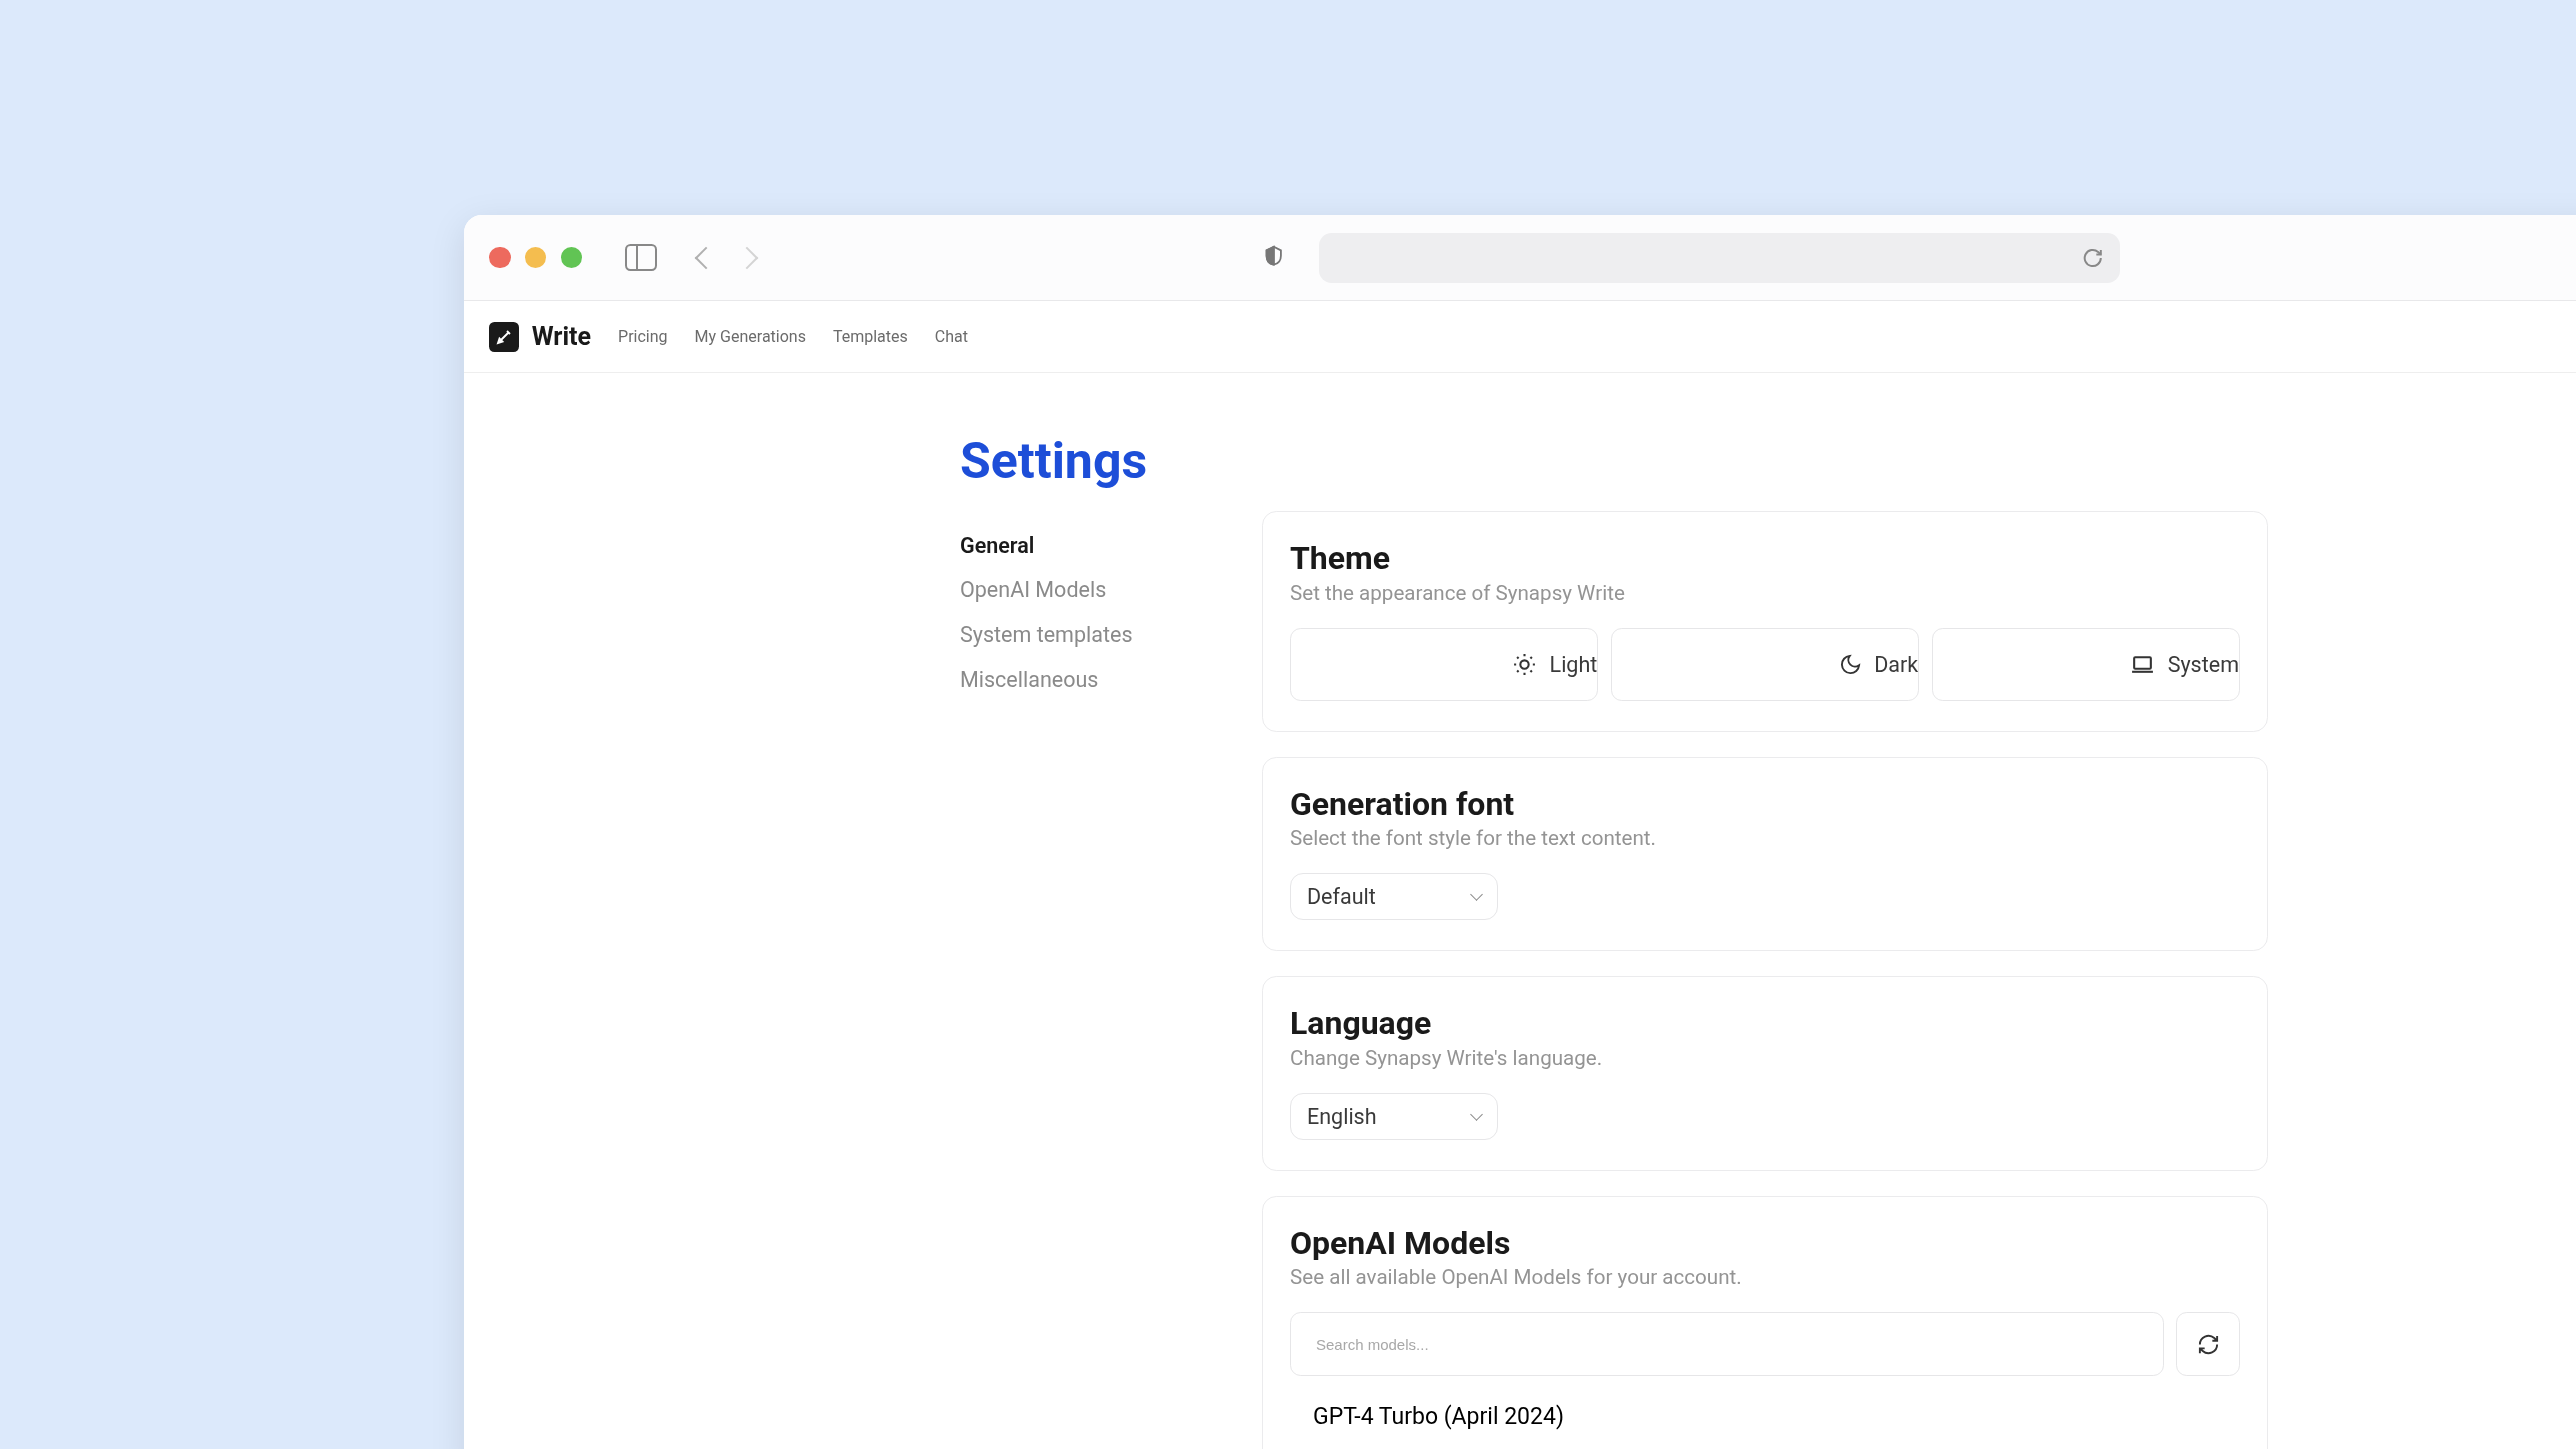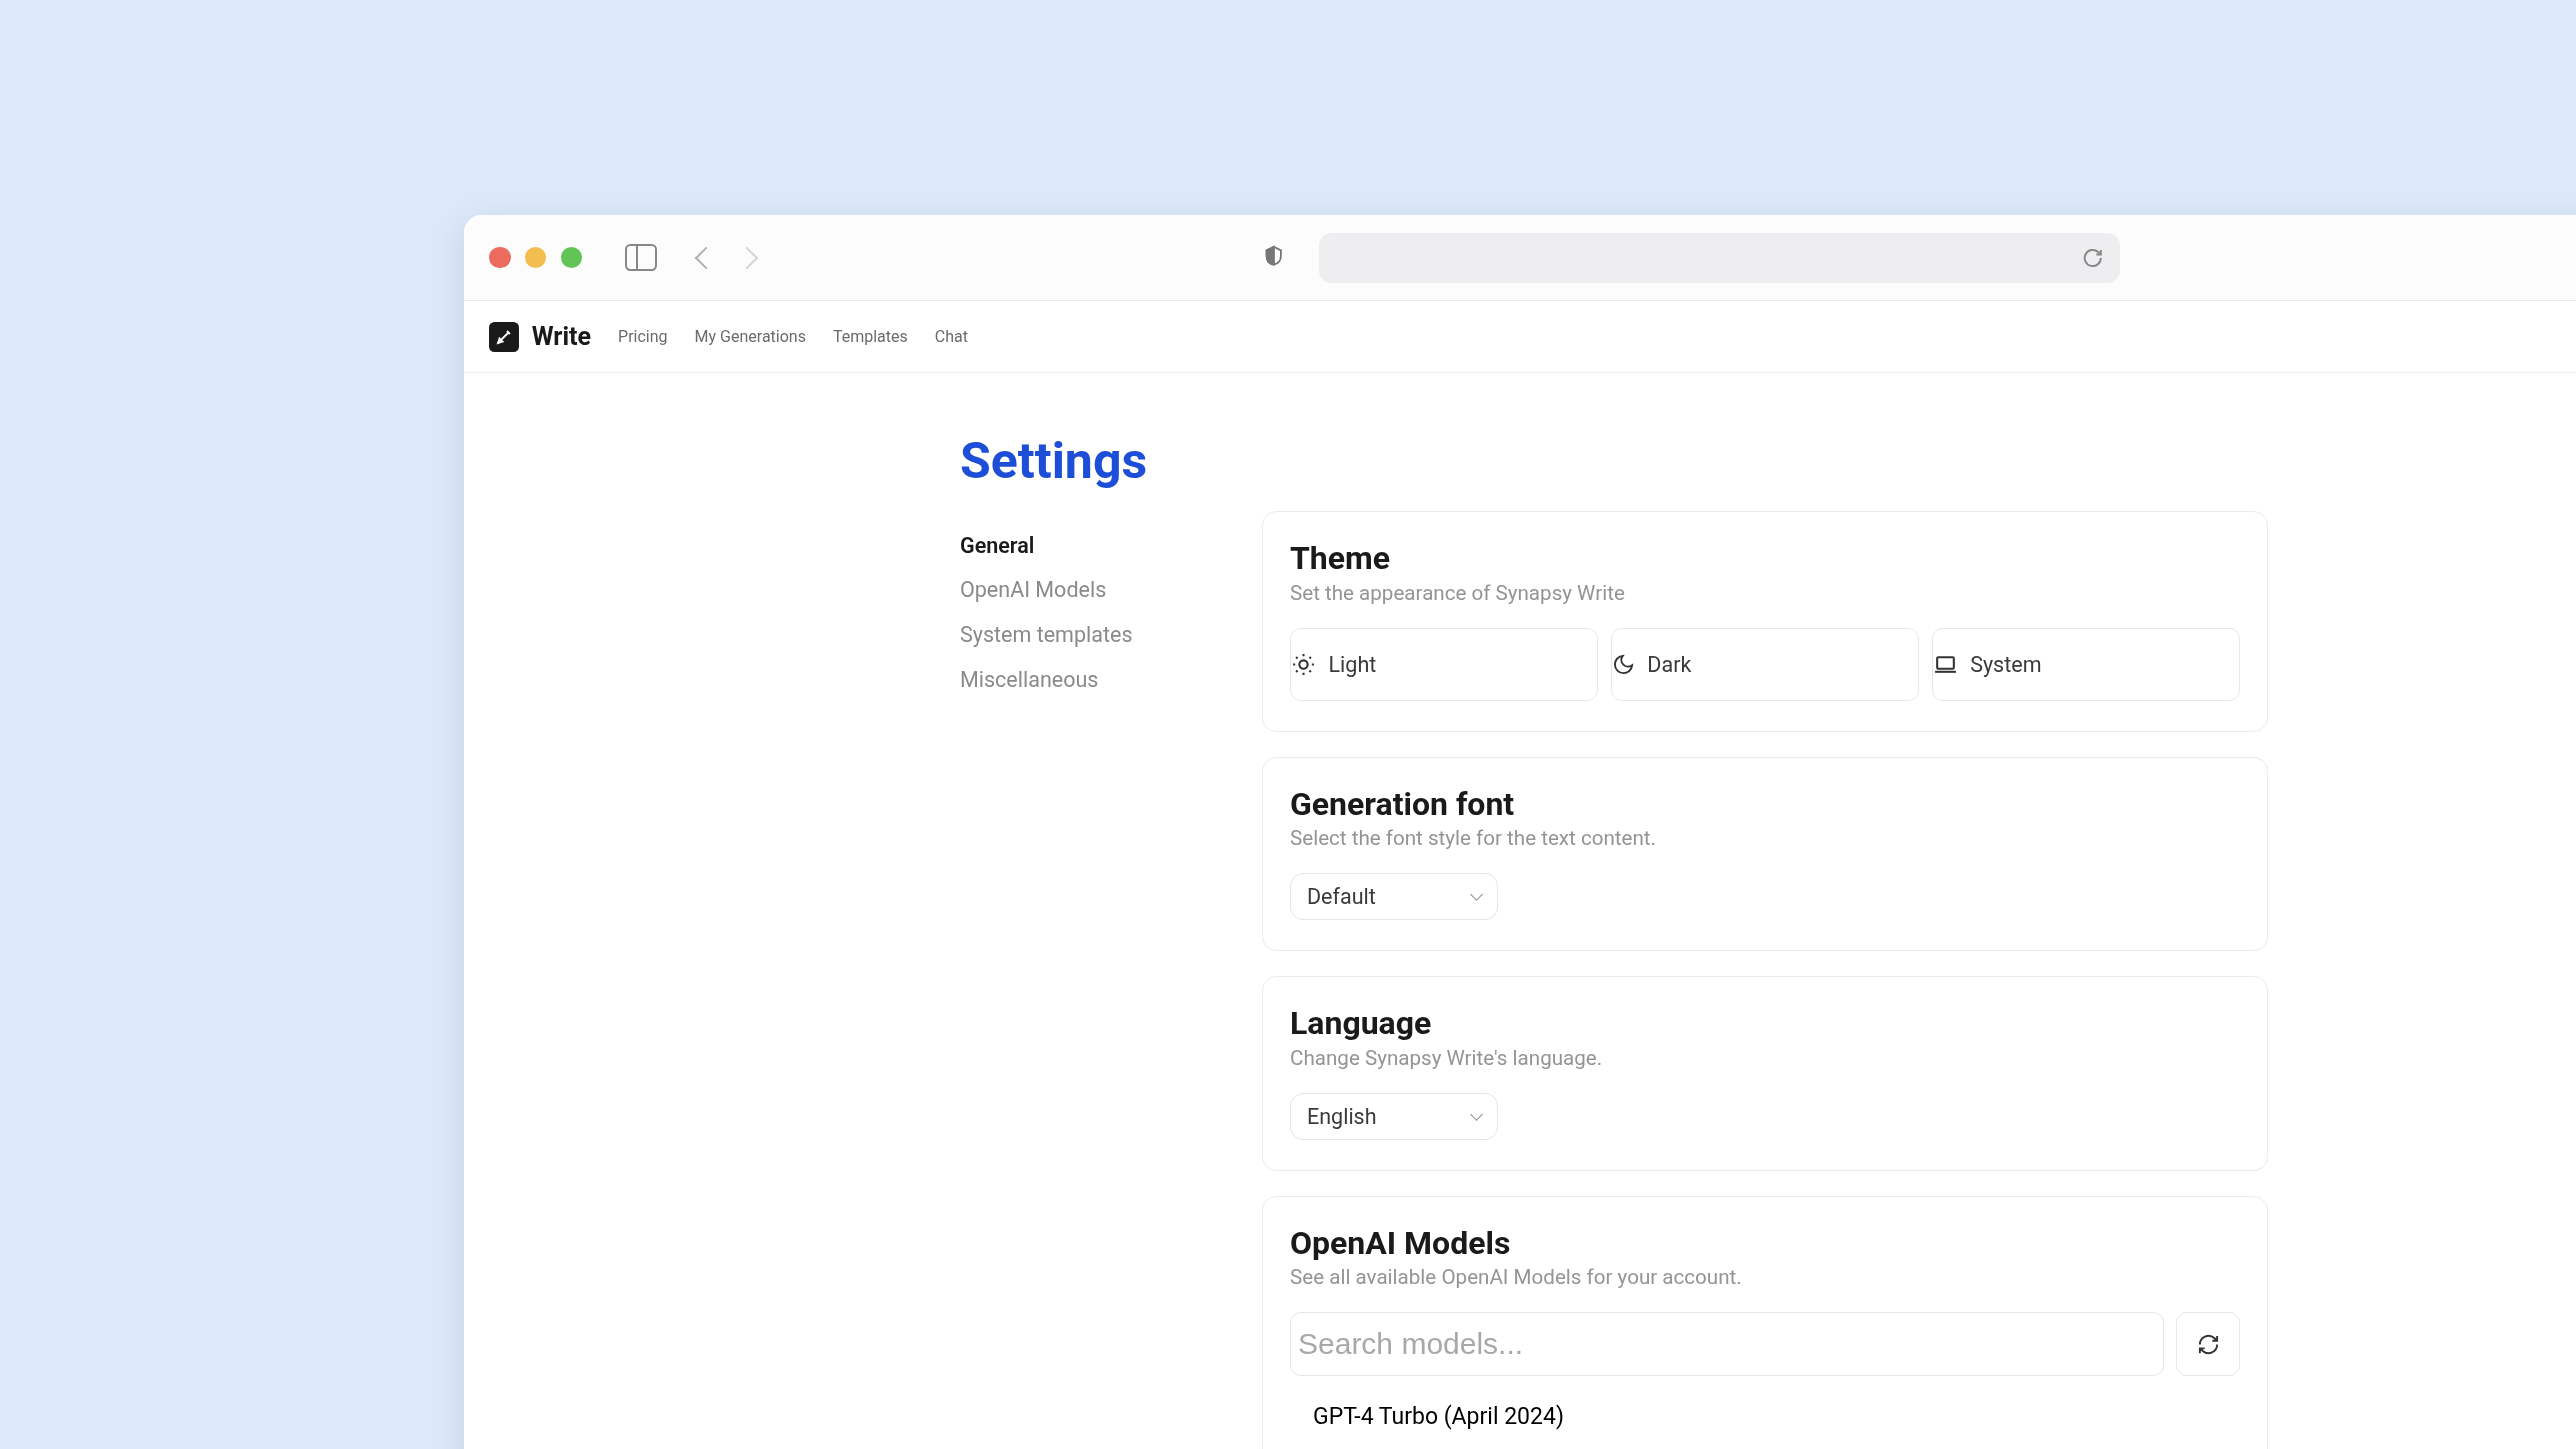--- a/index.html
+++ b/index.html
@@ -218,21 +218,21 @@
       gap: 12.5px;
     }
     
     .theme-card {
       flex: 1;
       height: 73px;
       border: 0.9px solid #e6e6e8;
       border-radius: 10.7px;
       display: flex;
       align-items: center;
-      justify-content: flex-start;
+      justify-content: flex-end;
       gap: 12.5px;
       cursor: pointer;
     }
     
     .theme-label {
       font-size: 21.5px;
       color: #3a3a3a;
     }
     
     .select-box {
@@ -264,22 +264,22 @@
     .search-row {
       display: flex;
       gap: 12.5px;
     }
     
     .search-input {
       flex: 1;
       height: 64px;
       border: 0.9px solid #e6e6e8;
       border-radius: 10.7px;
-      padding: 0 7px;
-      font-size: 30px;
+      padding: 0 25px;
+      font-size: 15px;
       color: #1d4ed8;
       outline: none;
     }
     .search-input::placeholder {
       color: #a8a8a8;
     }
     
     .refresh-btn {
       width: 64px;
       height: 64px;

